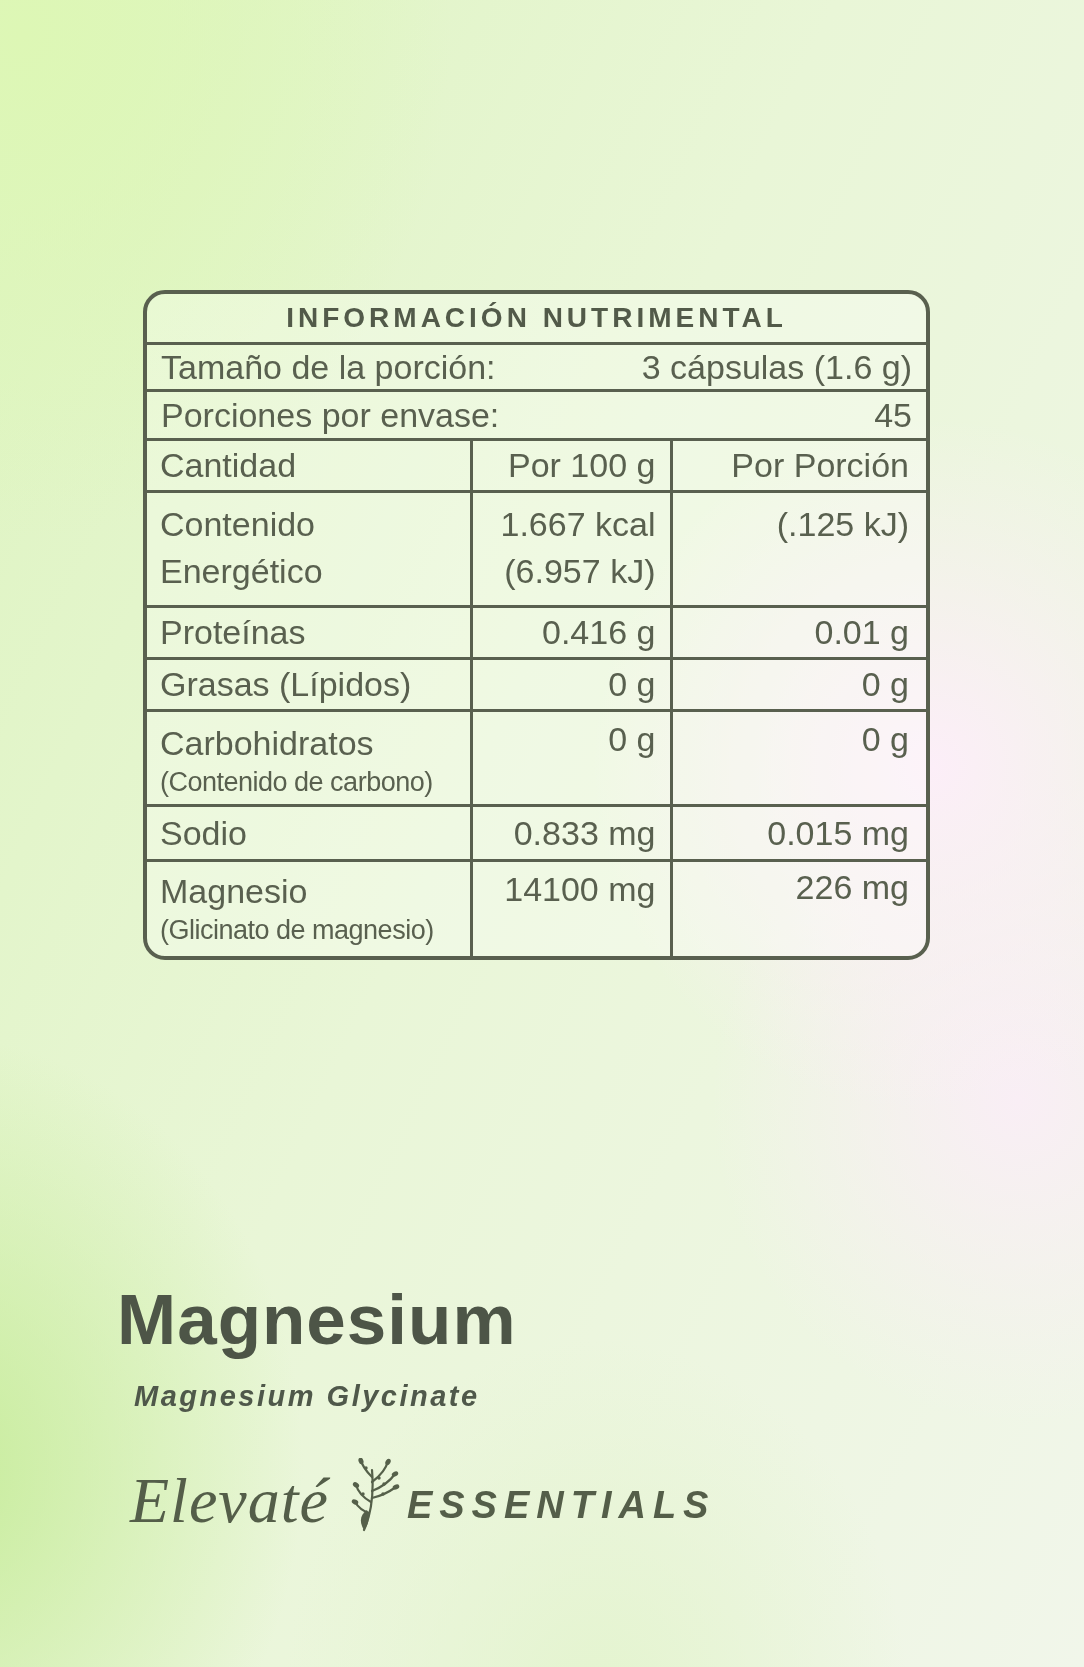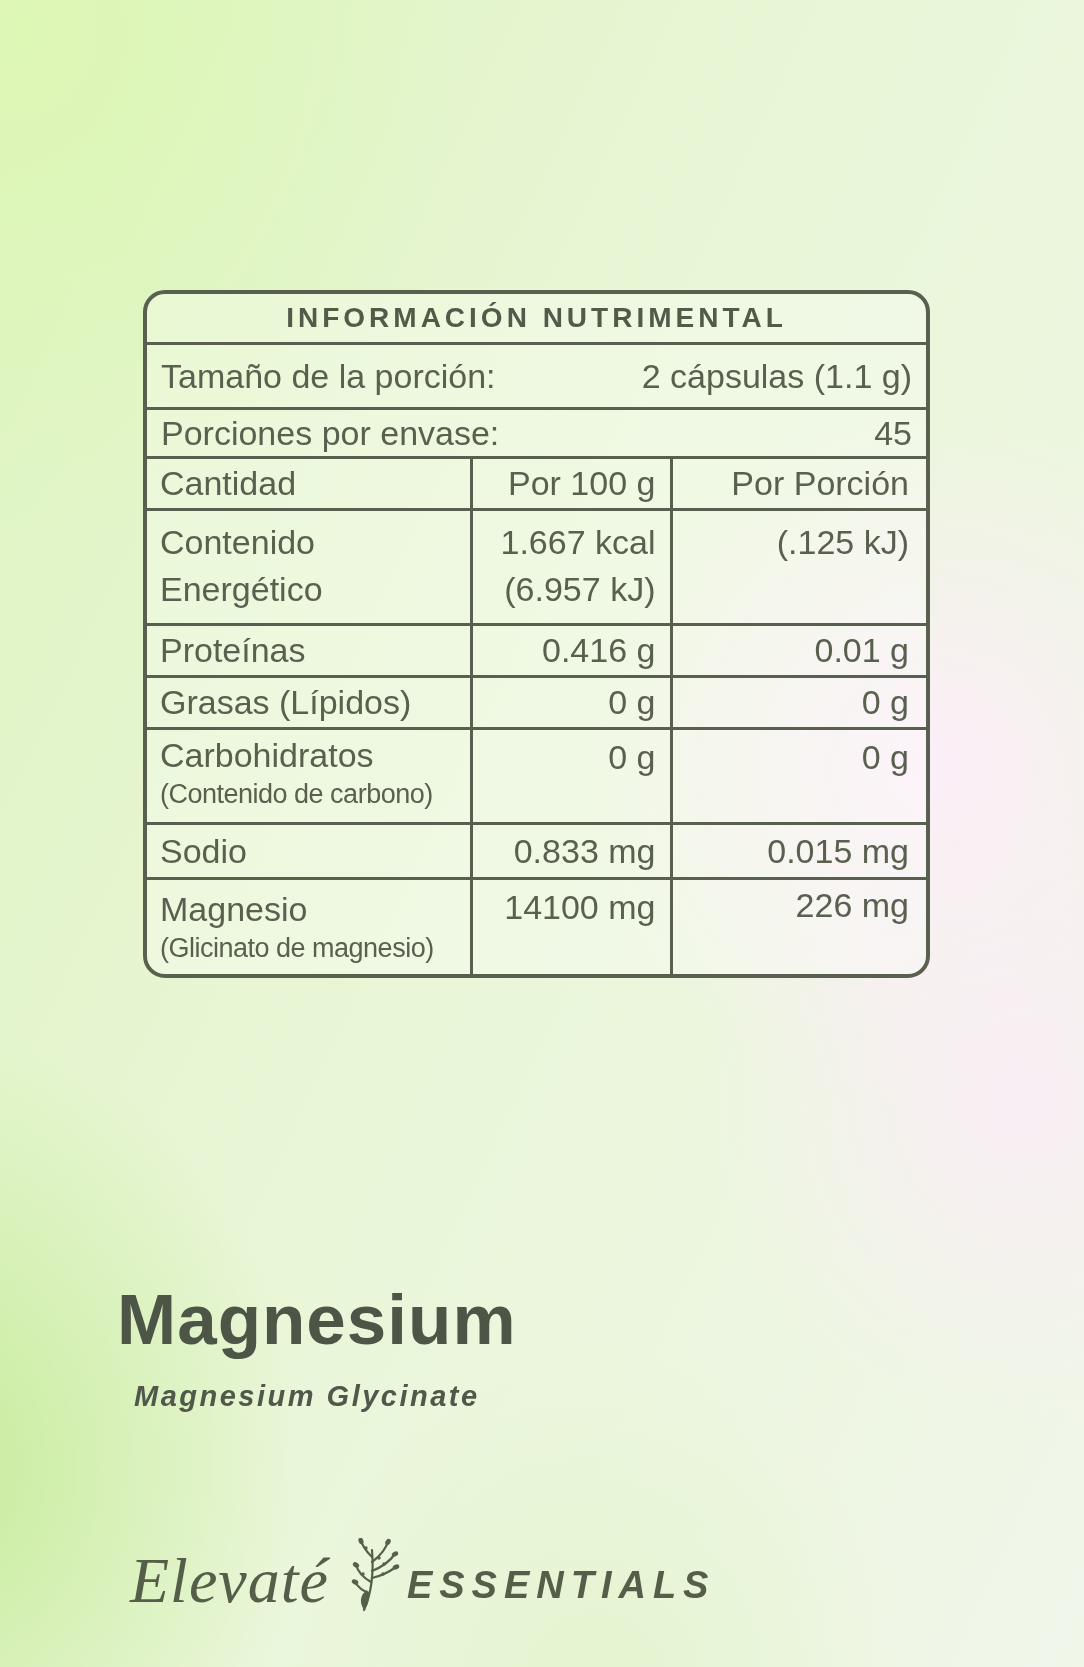--- a/index.html
+++ b/index.html
@@ -27,21 +27,21 @@
     border-radius:22px;
     background:rgba(255,255,255,0.30);
     overflow:hidden;
   }
   .n-row{display:flex;box-sizing:border-box;border-top:3px solid #59604f;}
   .n-row:first-child{border-top:none;}
   .title-row{height:48px;align-items:center;justify-content:center;
     font-weight:bold;font-size:28px;letter-spacing:4px;color:#525a49;}
   .kv-row{align-items:center;justify-content:space-between;
     padding:0 14px;font-size:34px;}
-  .kv-row.serving{height:65px;}
+  .kv-row.serving{height:47px;}
   .kv-row.servings{height:49px;}
   .head-row{height:52px;font-size:34px;}
   .c1,.c2,.c3{box-sizing:border-box;}
   .c1{width:41.5%;padding:4px 8px 4px 13px;text-align:left;}
   .c2{width:25.7%;padding:4px 15px 4px 6px;text-align:right;border-left:3px solid #59604f;}
   .c3{flex:1;padding:4px 17px 4px 4px;text-align:right;border-left:3px solid #59604f;}
   .head-row .c1,.head-row .c2,.head-row .c3{display:flex;align-items:center;}
   .head-row .c2,.head-row .c3{justify-content:flex-end;}
   .val-row{font-size:34px;line-height:1.38;}
   .r-energy{height:115px;}
@@ -50,37 +50,37 @@
   .r-sodium{height:55px;}
   .r-magnesium{height:97px;}
   .r-protein .c1,.r-fat .c1,.r-sodium .c1,
   .r-protein .c2,.r-fat .c2,.r-sodium .c2,
   .r-protein .c3,.r-fat .c3,.r-sodium .c3{display:flex;align-items:center;}
   .r-protein .c2,.r-fat .c2,.r-sodium .c2,
   .r-protein .c3,.r-fat .c3,.r-sodium .c3{justify-content:flex-end;}
   .cell-line{display:block;}
   .note{display:block;font-size:27px;line-height:1.15;letter-spacing:-0.5px;}
   .r-energy .c1,.r-energy .c2,.r-energy .c3{padding-top:8px;}
-  .r-carb .c1{padding-top:2px;}
+  .r-carb .c1{padding-top:8px;}
   .r-magnesium .c1{padding-top:6px;}
   .r-magnesium .c3{padding-top:2px;}
 
   
   .product-title{
     position:absolute;left:117px;top:1284px;
     font-size:71px;font-weight:bold;line-height:1;
     color:#4d5547;letter-spacing:1px;
   }
   .product-subtitle{
     position:absolute;left:134px;top:1380px;
     font-size:29px;font-weight:bold;font-style:italic;
     letter-spacing:2.5px;color:#4f584a;
   }
   .brand-row{
-    position:absolute;left:130px;top:1542px;
+    position:absolute;left:130px;top:1462px;
     display:flex;align-items:center;
   }
   .brand-name{
     font-family:"Liberation Serif","DejaVu Serif",serif;
     font-style:italic;font-size:64px;line-height:1;
     color:#545e49;letter-spacing:1px;
   }
   .brand-icon{margin:0 6px 0 14px;position:relative;top:-4px;}
   .brand-suffix{
     font-size:38px;font-weight:bold;font-style:italic;
@@ -93,21 +93,21 @@
 <div class="page">
 
   <div class="nutri">
 
     <div class="n-row title-row">
       <span>INFORMACIÓN NUTRIMENTAL</span>
     </div>
 
     <div class="n-row kv-row serving">
       <span>Tamaño de la porción:</span>
-      <span>2 cápsulas (1.1 g)</span>
+      <span>3 cápsulas (1.6 g)</span>
     </div>
 
     <div class="n-row kv-row servings">
       <span>Porciones por envase:</span>
       <span>45</span>
     </div>
 
     <div class="n-row head-row">
       <div class="c1">
         <span>Cantidad</span>

